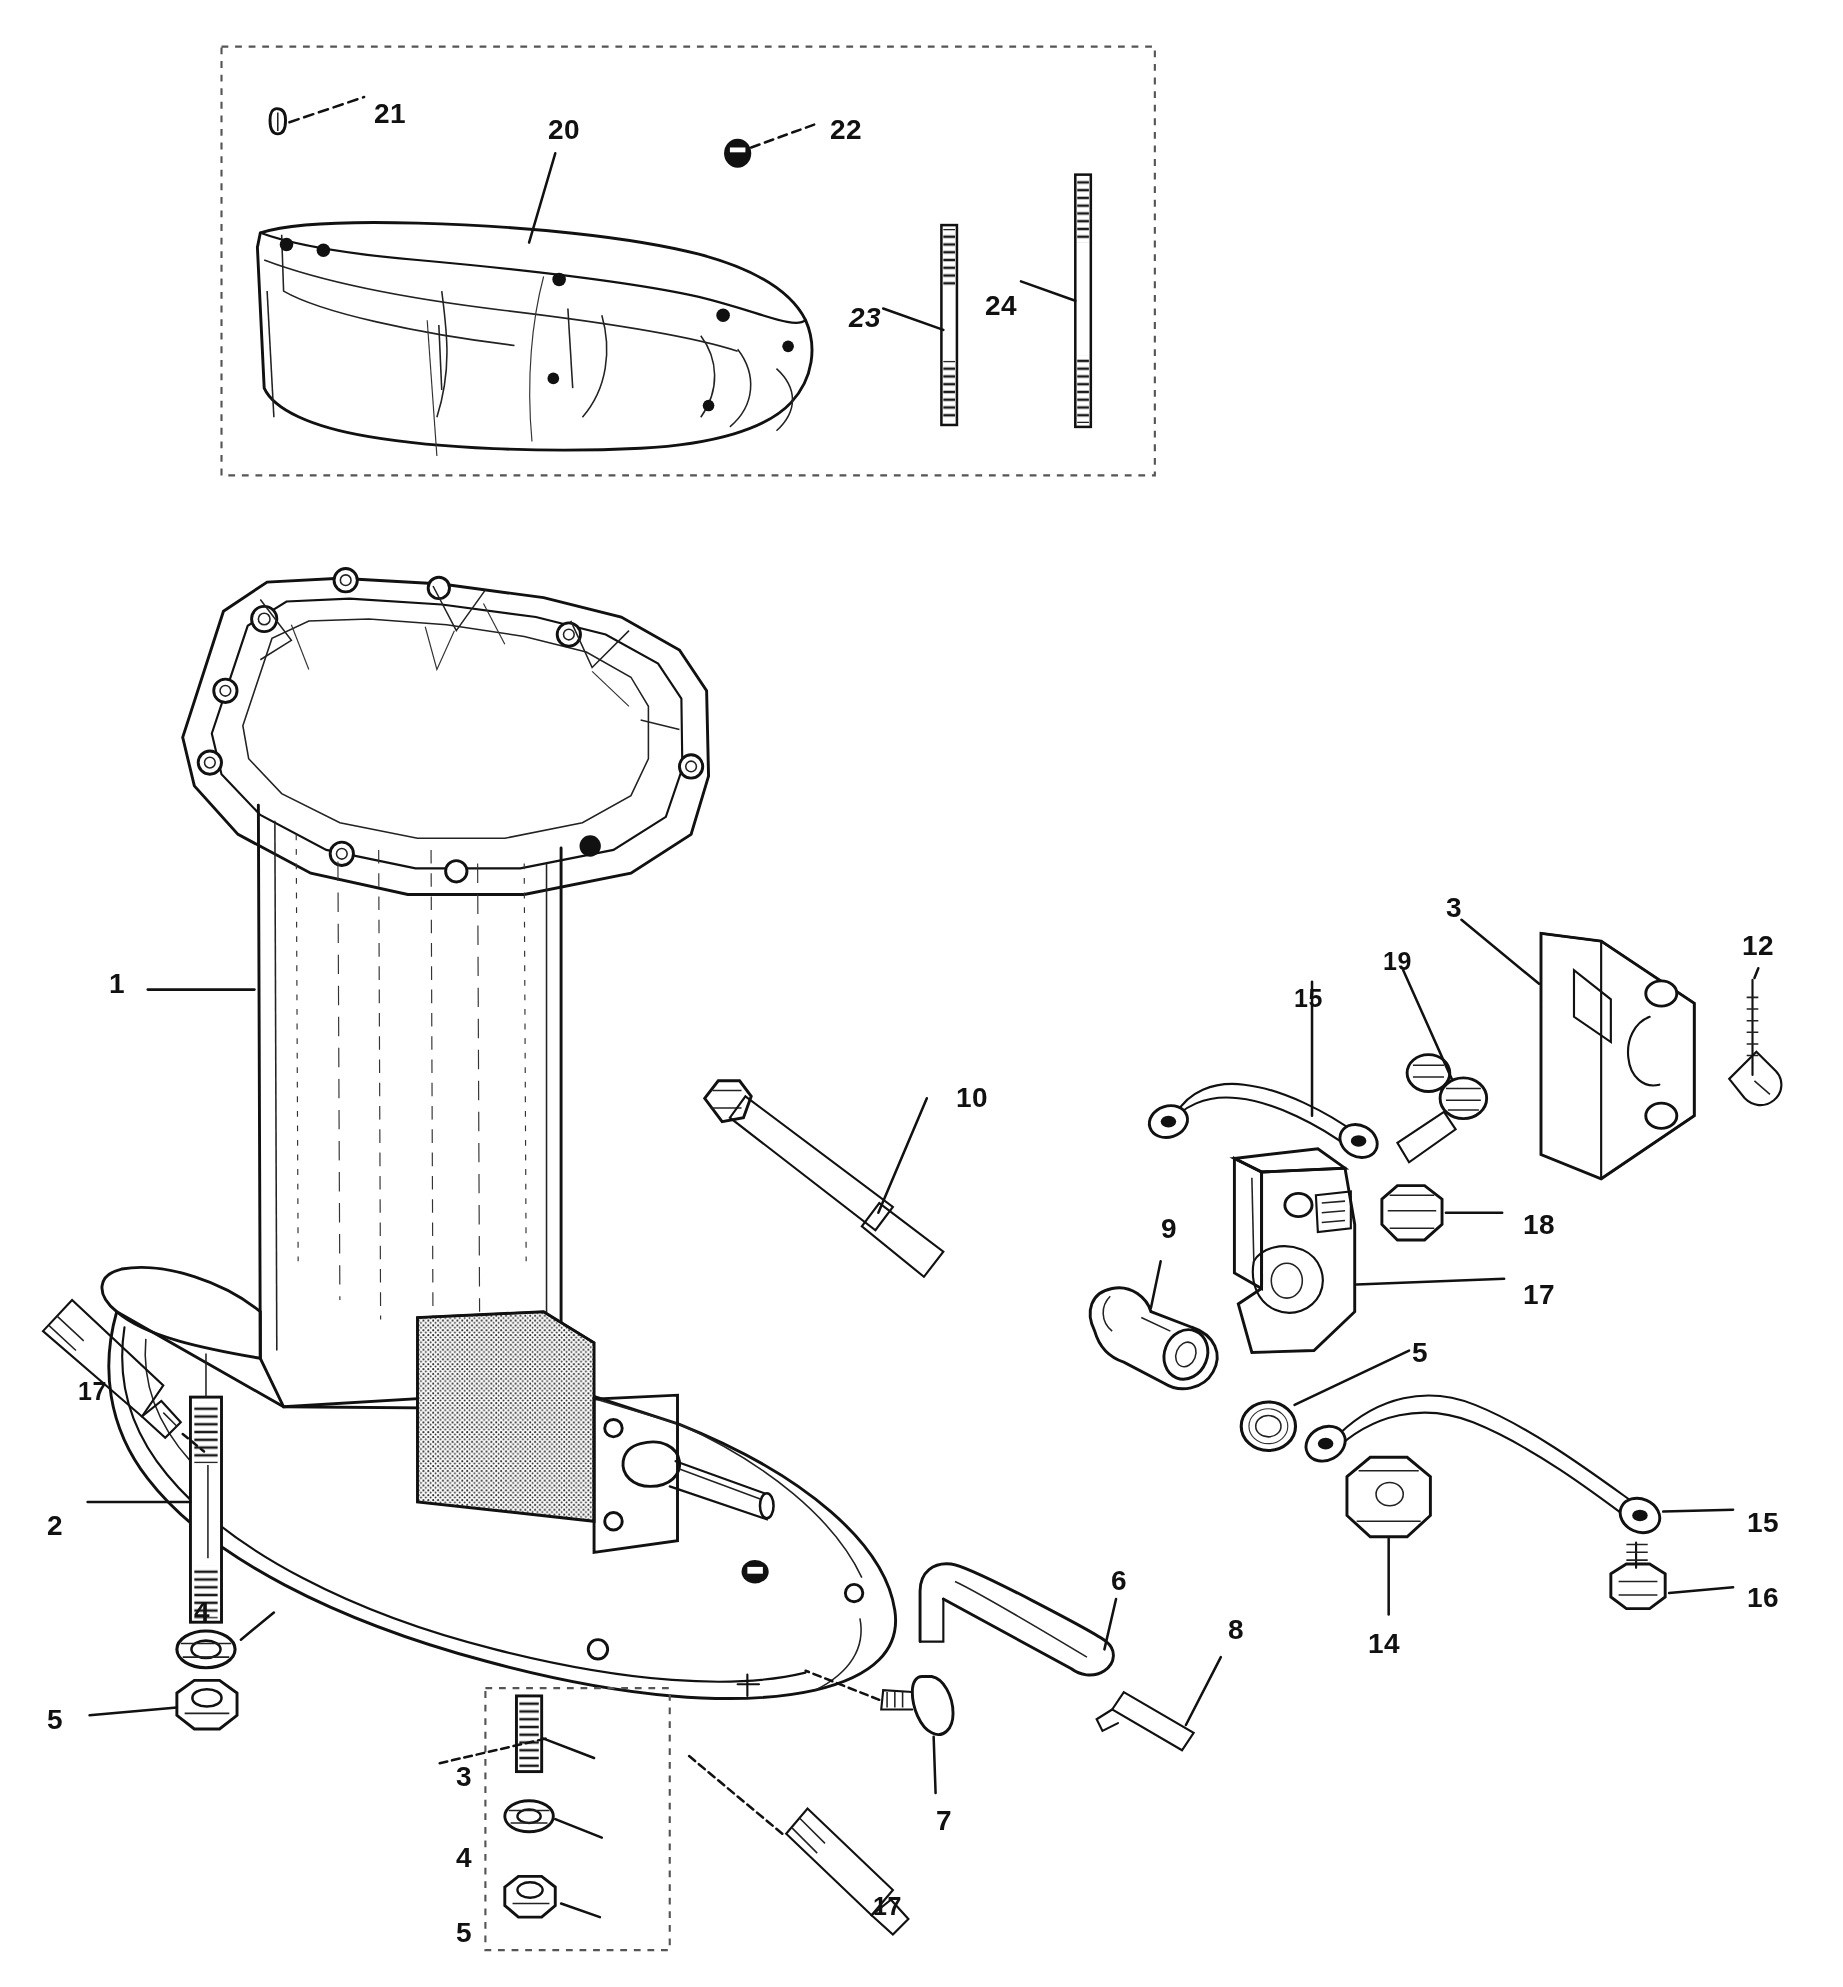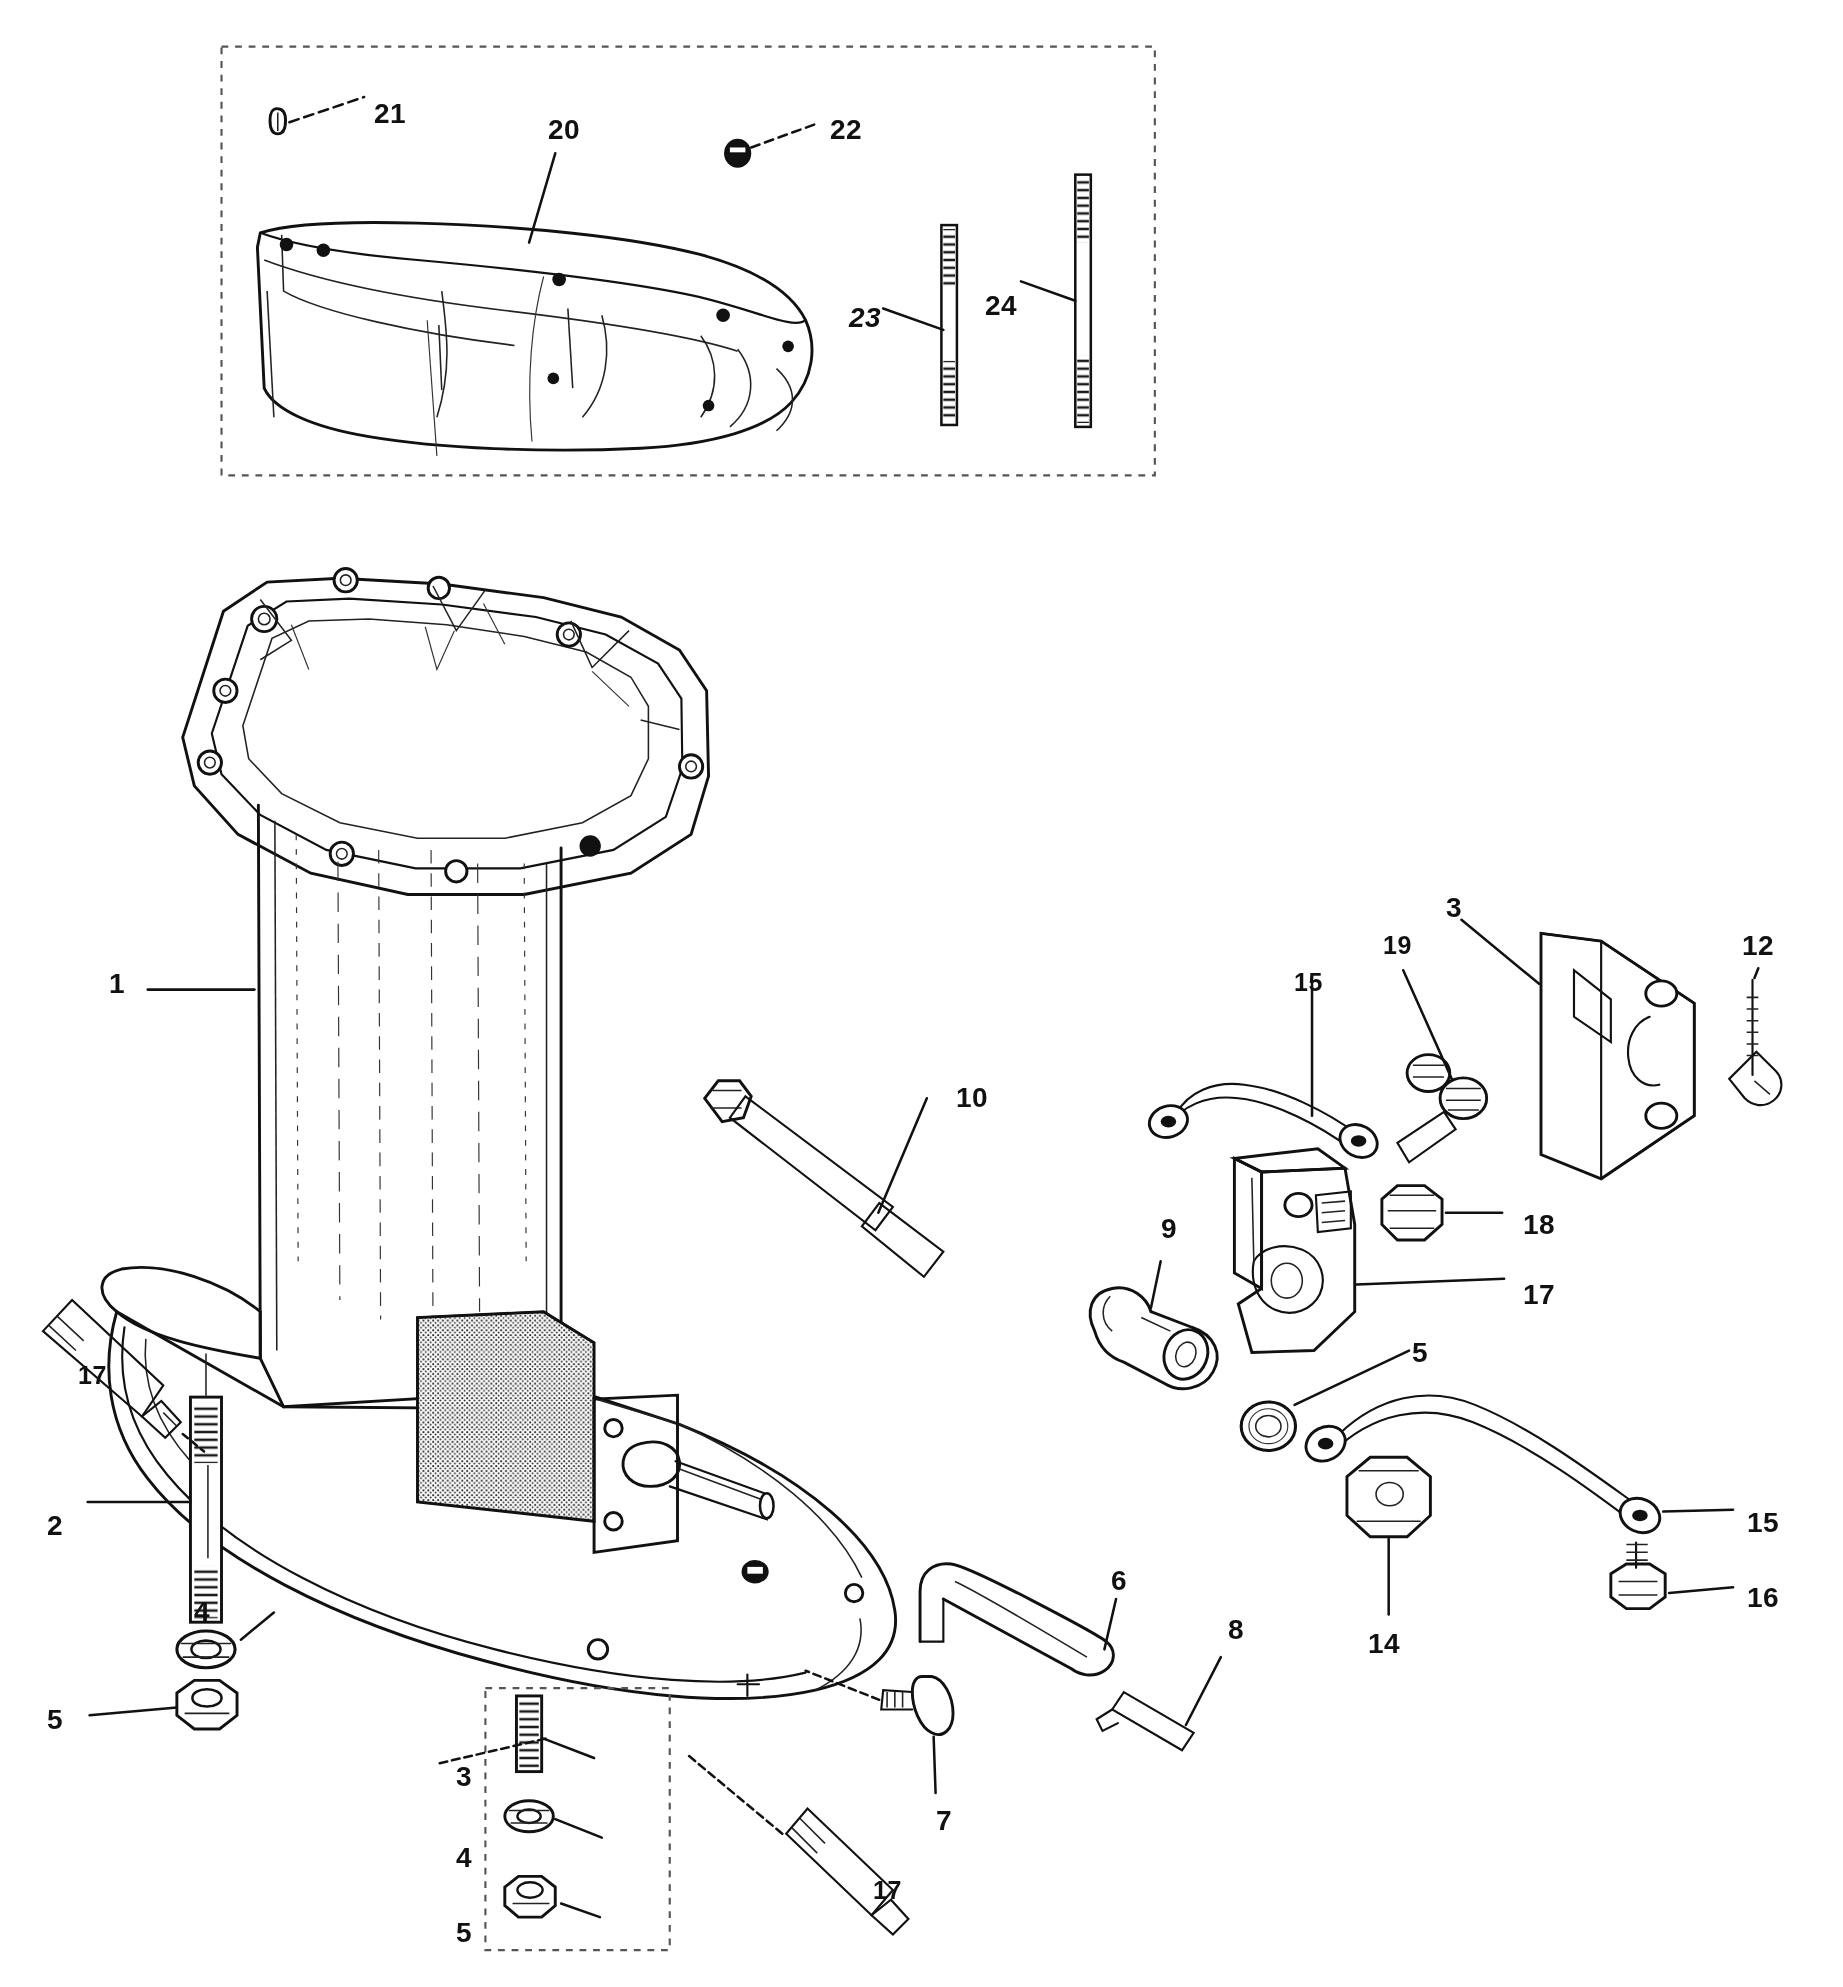--- a/index.html
+++ b/index.html
@@ -28,21 +28,21 @@
     position: absolute;
     font-family: "Liberation Sans", sans-serif;
     font-weight: bold;
     font-size: 28px;
     color: #111111;
     letter-spacing: 0.5px;
     line-height: 1;
     white-space: nowrap;
     user-select: none;
   }
-  .callout.small { font-size: 25px; }
+  .callout.small { font-size: 25px; margin-top: 16px; }
   .watermark {
     position: absolute;
     left: 238px;
     top: 927px;
     font-family: "Liberation Sans", sans-serif;
     font-weight: 400;
     font-size: 109px;
     color: #b9b9b9;
     letter-spacing: 1px;
     white-space: nowrap;

